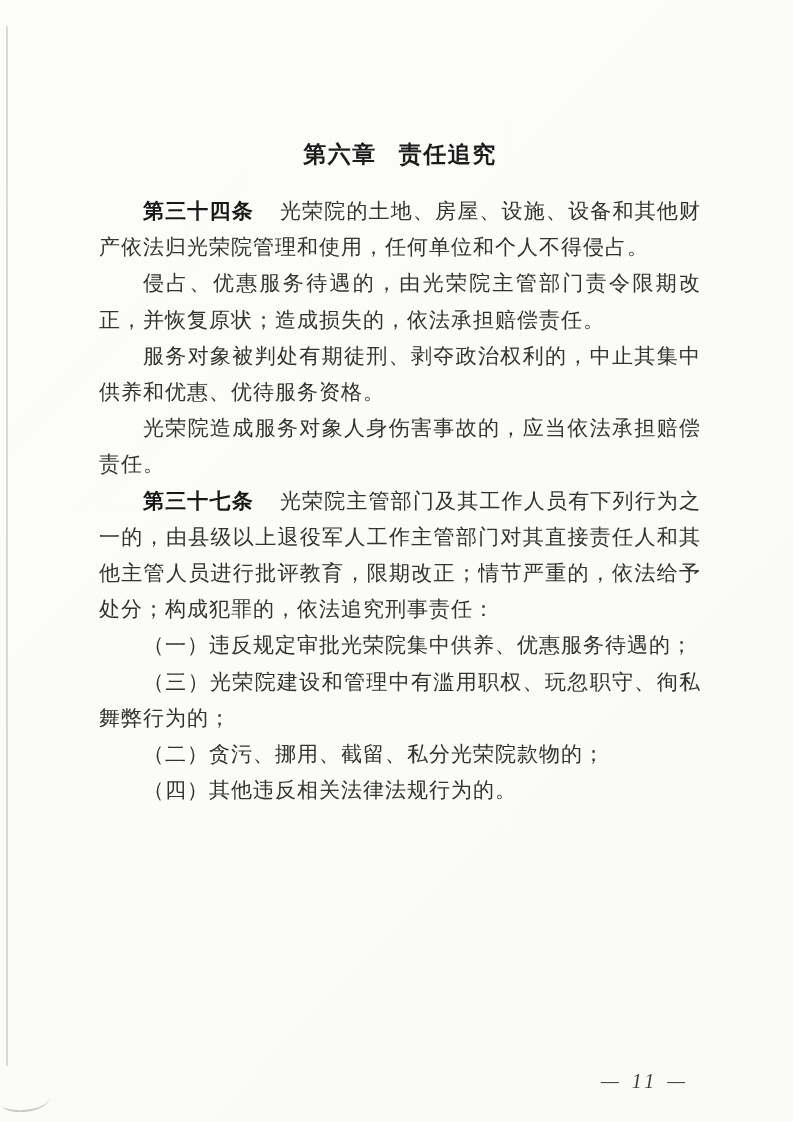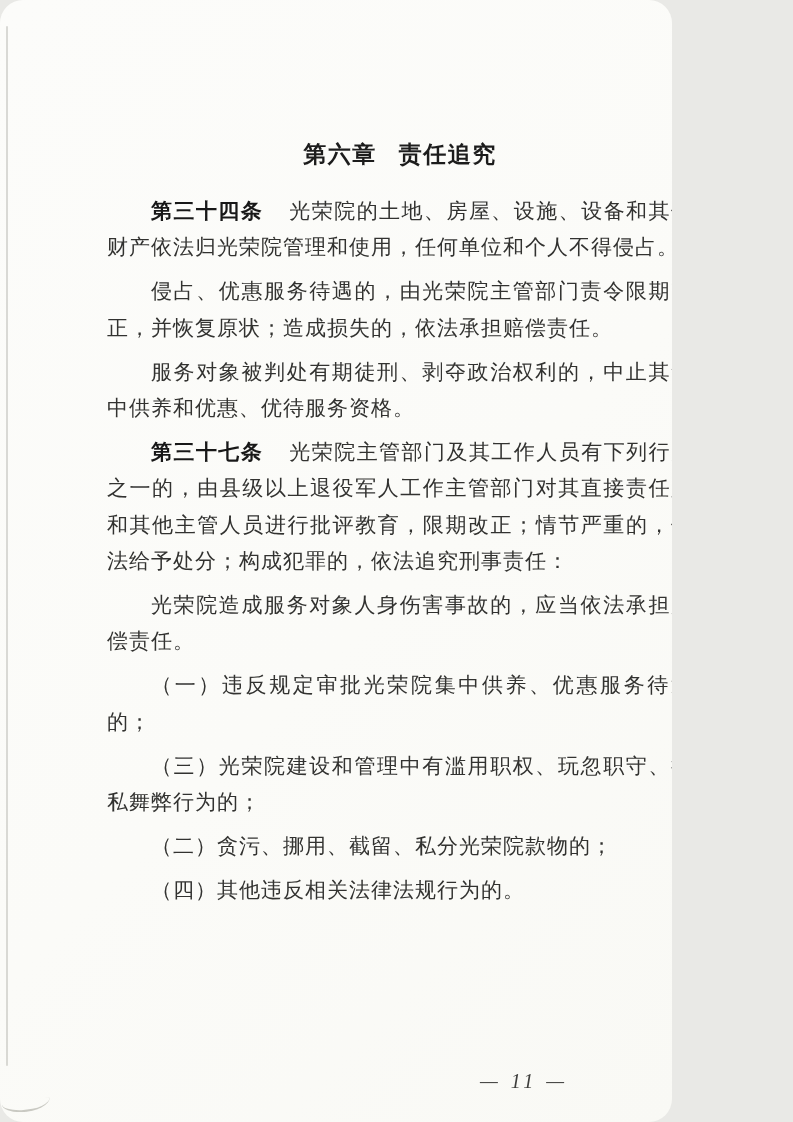--- a/index.html
+++ b/index.html
@@ -2,27 +2,26 @@
 <html lang="zh"><head>
 <meta charset="utf-8">
 <style>
   html, body {
     margin: 0;
     padding: 0;
     background: #e9e9e6;
   }
   .page {
     position: relative;
-    width: 672px;
+    width: 793px;
     height: 1122px;
     margin: 0;
     background: linear-gradient(135deg, #fcfcfa 0%, #fbfbf8 55%, #f9f9f5 100%);
     overflow: hidden;
     font-family: "Liberation Serif", "DejaVu Serif", serif;
-    border-radius: 23px;
   }
   
   .scan-edge {
     position: absolute;
     left: 6px;
     top: 26px;
     width: 2px;
     height: 1040px;
     background: rgba(175, 175, 168, 0.45);
     border-radius: 2px;
@@ -61,21 +60,21 @@
   .body-text {
     margin-top: 24px;
     font-size: 21px;
     line-height: 36.2px;
     color: #323230;
     letter-spacing: 1px;
     text-align: justify;
     text-justify: inter-character;
   }
   p.para {
-    margin: 8px;
+    margin: 0;
     padding: 0;
     text-indent: 44px;
   }
   .para-label {
     font-family: "Liberation Sans", "DejaVu Sans", sans-serif;
     font-weight: 700;
     color: #181818;
     margin-right: 26px;
   }
   .para-label:empty {
@@ -104,22 +103,22 @@
   <div class="scan-curve"></div>
 
   <div class="content">
 
     <h1 class="chapter-heading"><span>第六章</span><span class="gap"></span><span>责任追究</span></h1>
 
     <div class="body-text">
       <p class="para"><span class="para-label">第三十四条</span><span>光荣院的土地、房屋、设施、设备和其他财产依法归光荣院管理和使用，任何单位和个人不得侵占。</span></p>
       <p class="para"><span>侵占、优惠服务待遇的，由光荣院主管部门责令限期改正，并恢复原状；造成损失的，依法承担赔偿责任。</span></p>
       <p class="para"><span>服务对象被判处有期徒刑、剥夺政治权利的，中止其集中供养和优惠、优待服务资格。</span></p>
+      <p class="para"><span>光荣院造成服务对象人身伤害事故的，应当依法承担赔偿责任。</span></p>
       <p class="para"><span class="para-label">第三十七条</span><span>光荣院主管部门及其工作人员有下列行为之一的，由县级以上退役军人工作主管部门对其直接责任人和其他主管人员进行批评教育，限期改正；情节严重的，依法给予处分；构成犯罪的，依法追究刑事责任：</span></p>
-      <p class="para"><span>光荣院造成服务对象人身伤害事故的，应当依法承担赔偿责任。</span></p>
       <p class="para"><span>（一）违反规定审批光荣院集中供养、优惠服务待遇的；</span></p>
       <p class="para"><span>（三）光荣院建设和管理中有滥用职权、玩忽职守、徇私舞弊行为的；</span></p>
       <p class="para"><span>（二）贪污、挪用、截留、私分光荣院款物的；</span></p>
       <p class="para"><span>（四）其他违反相关法律法规行为的。</span></p>
     </div>
 
   </div>
 
   <div class="page-number">— 11 —</div>
 

